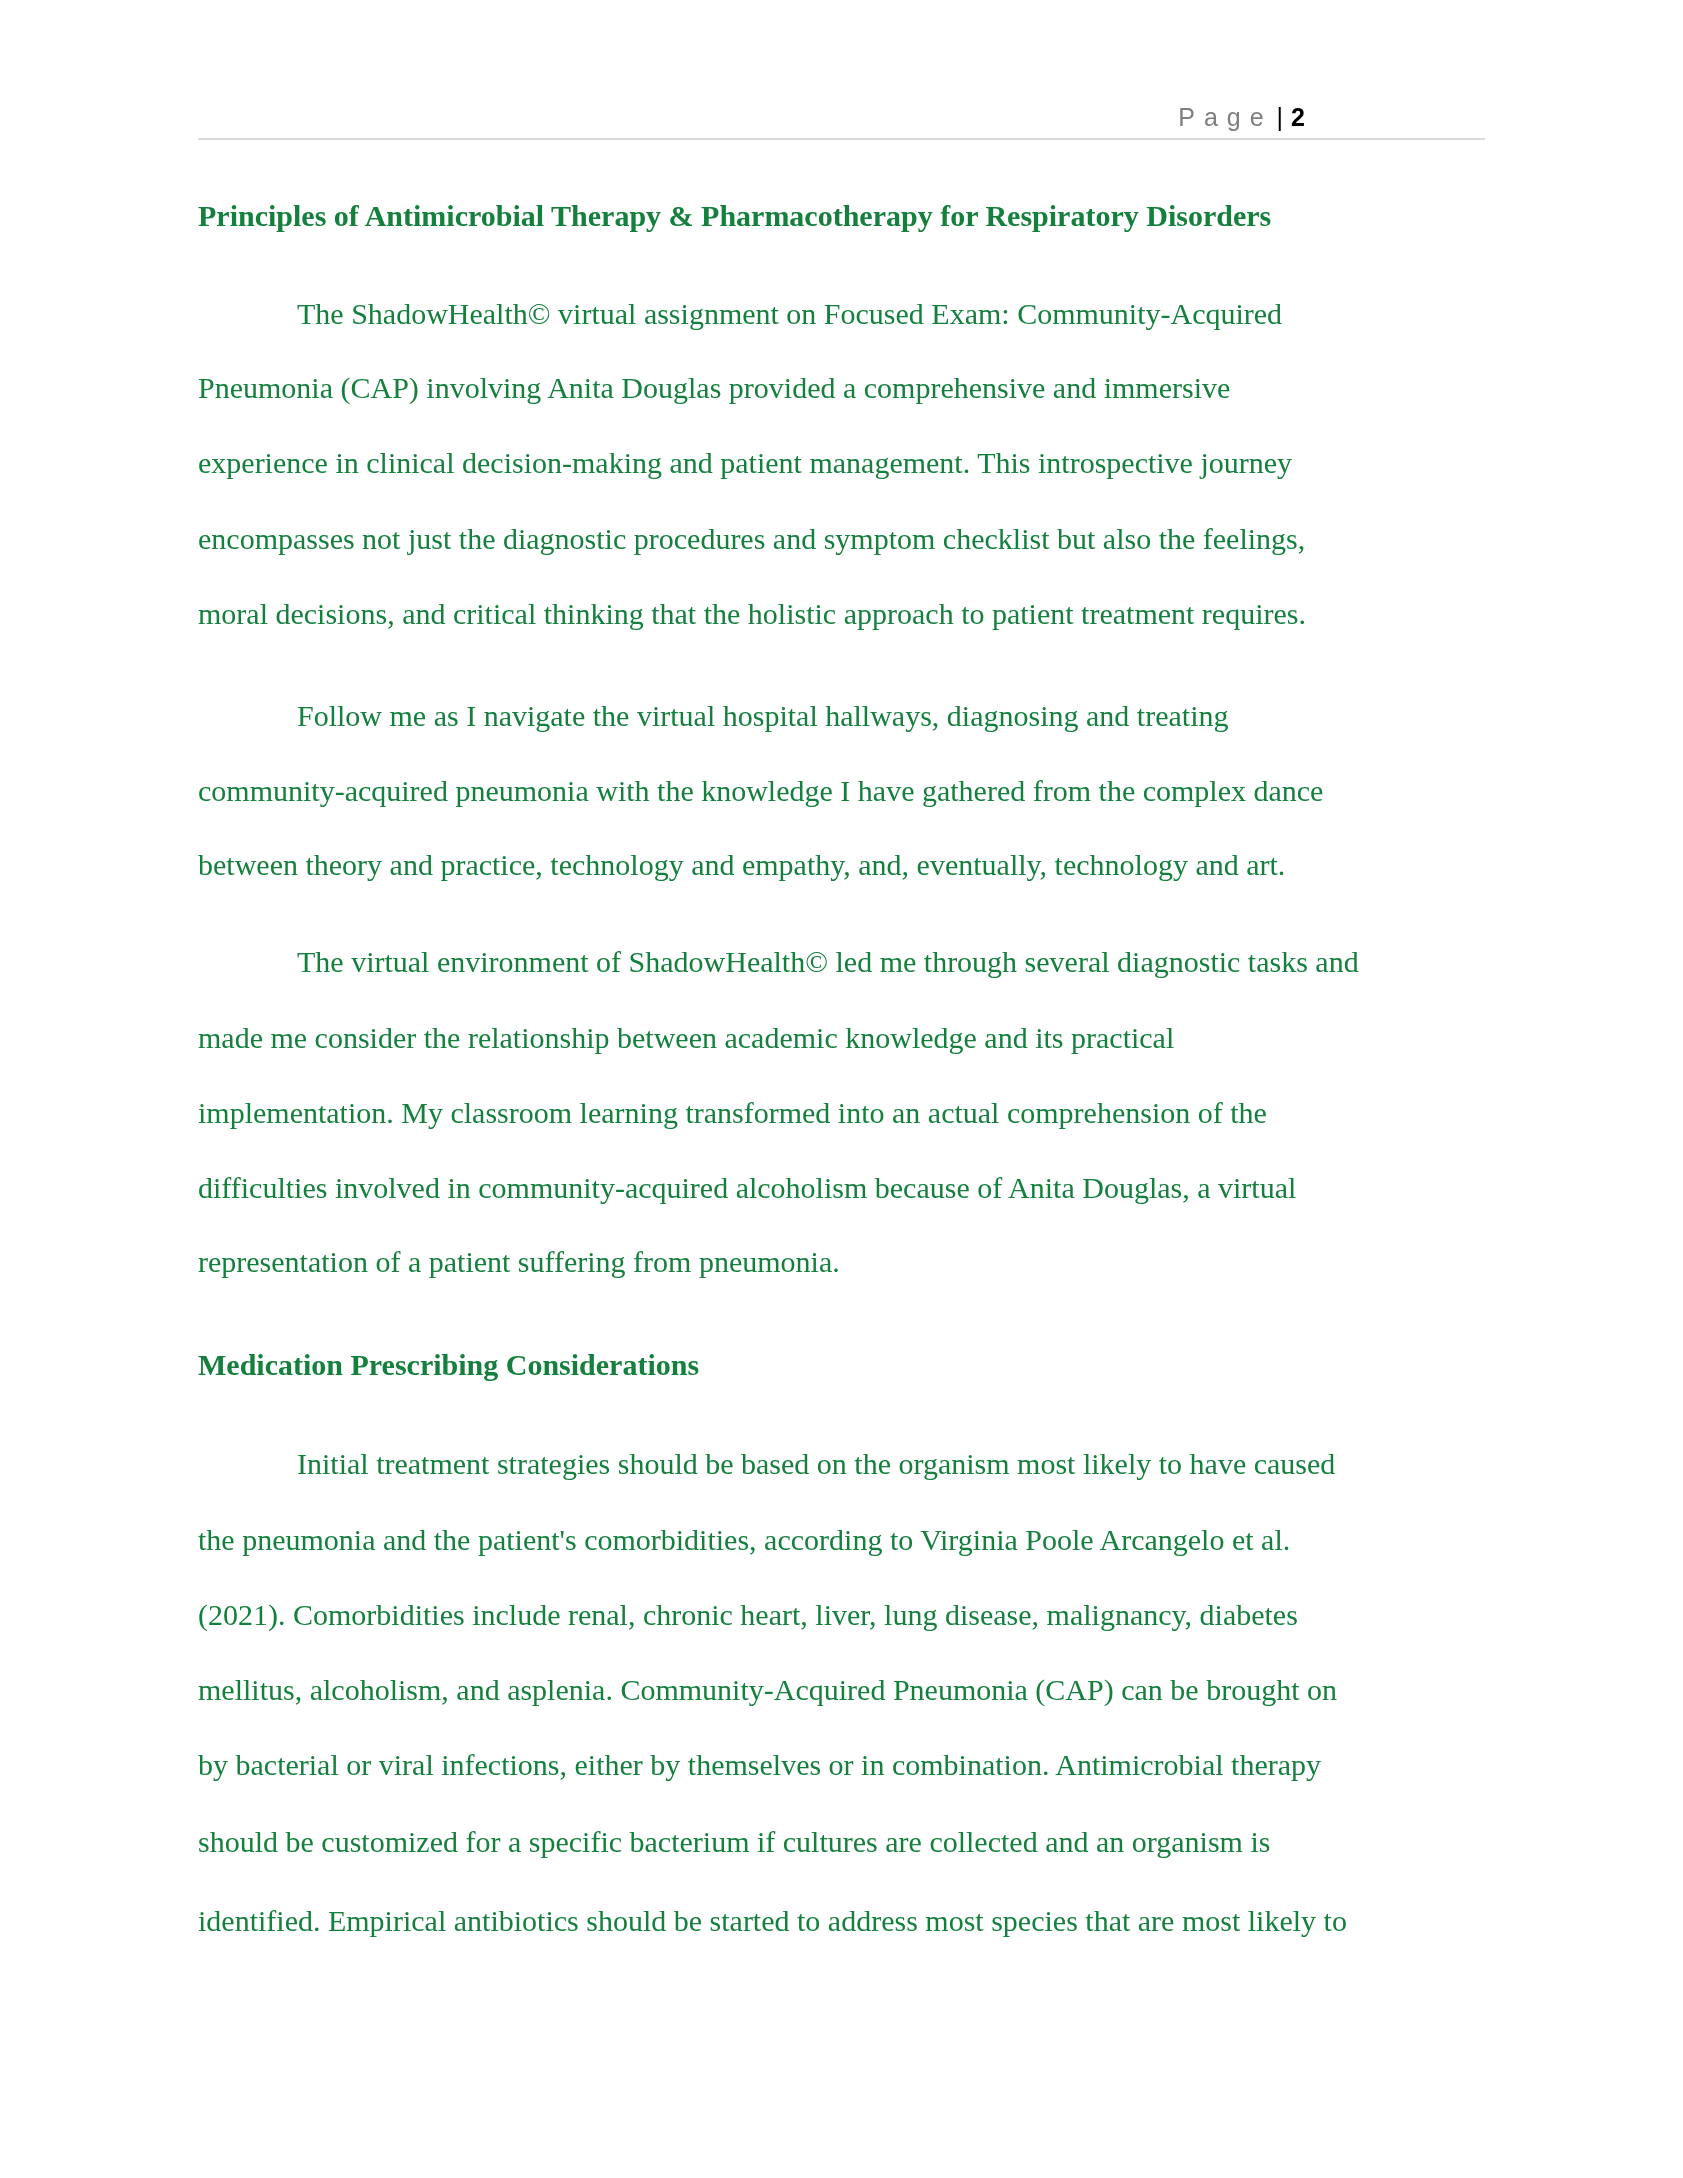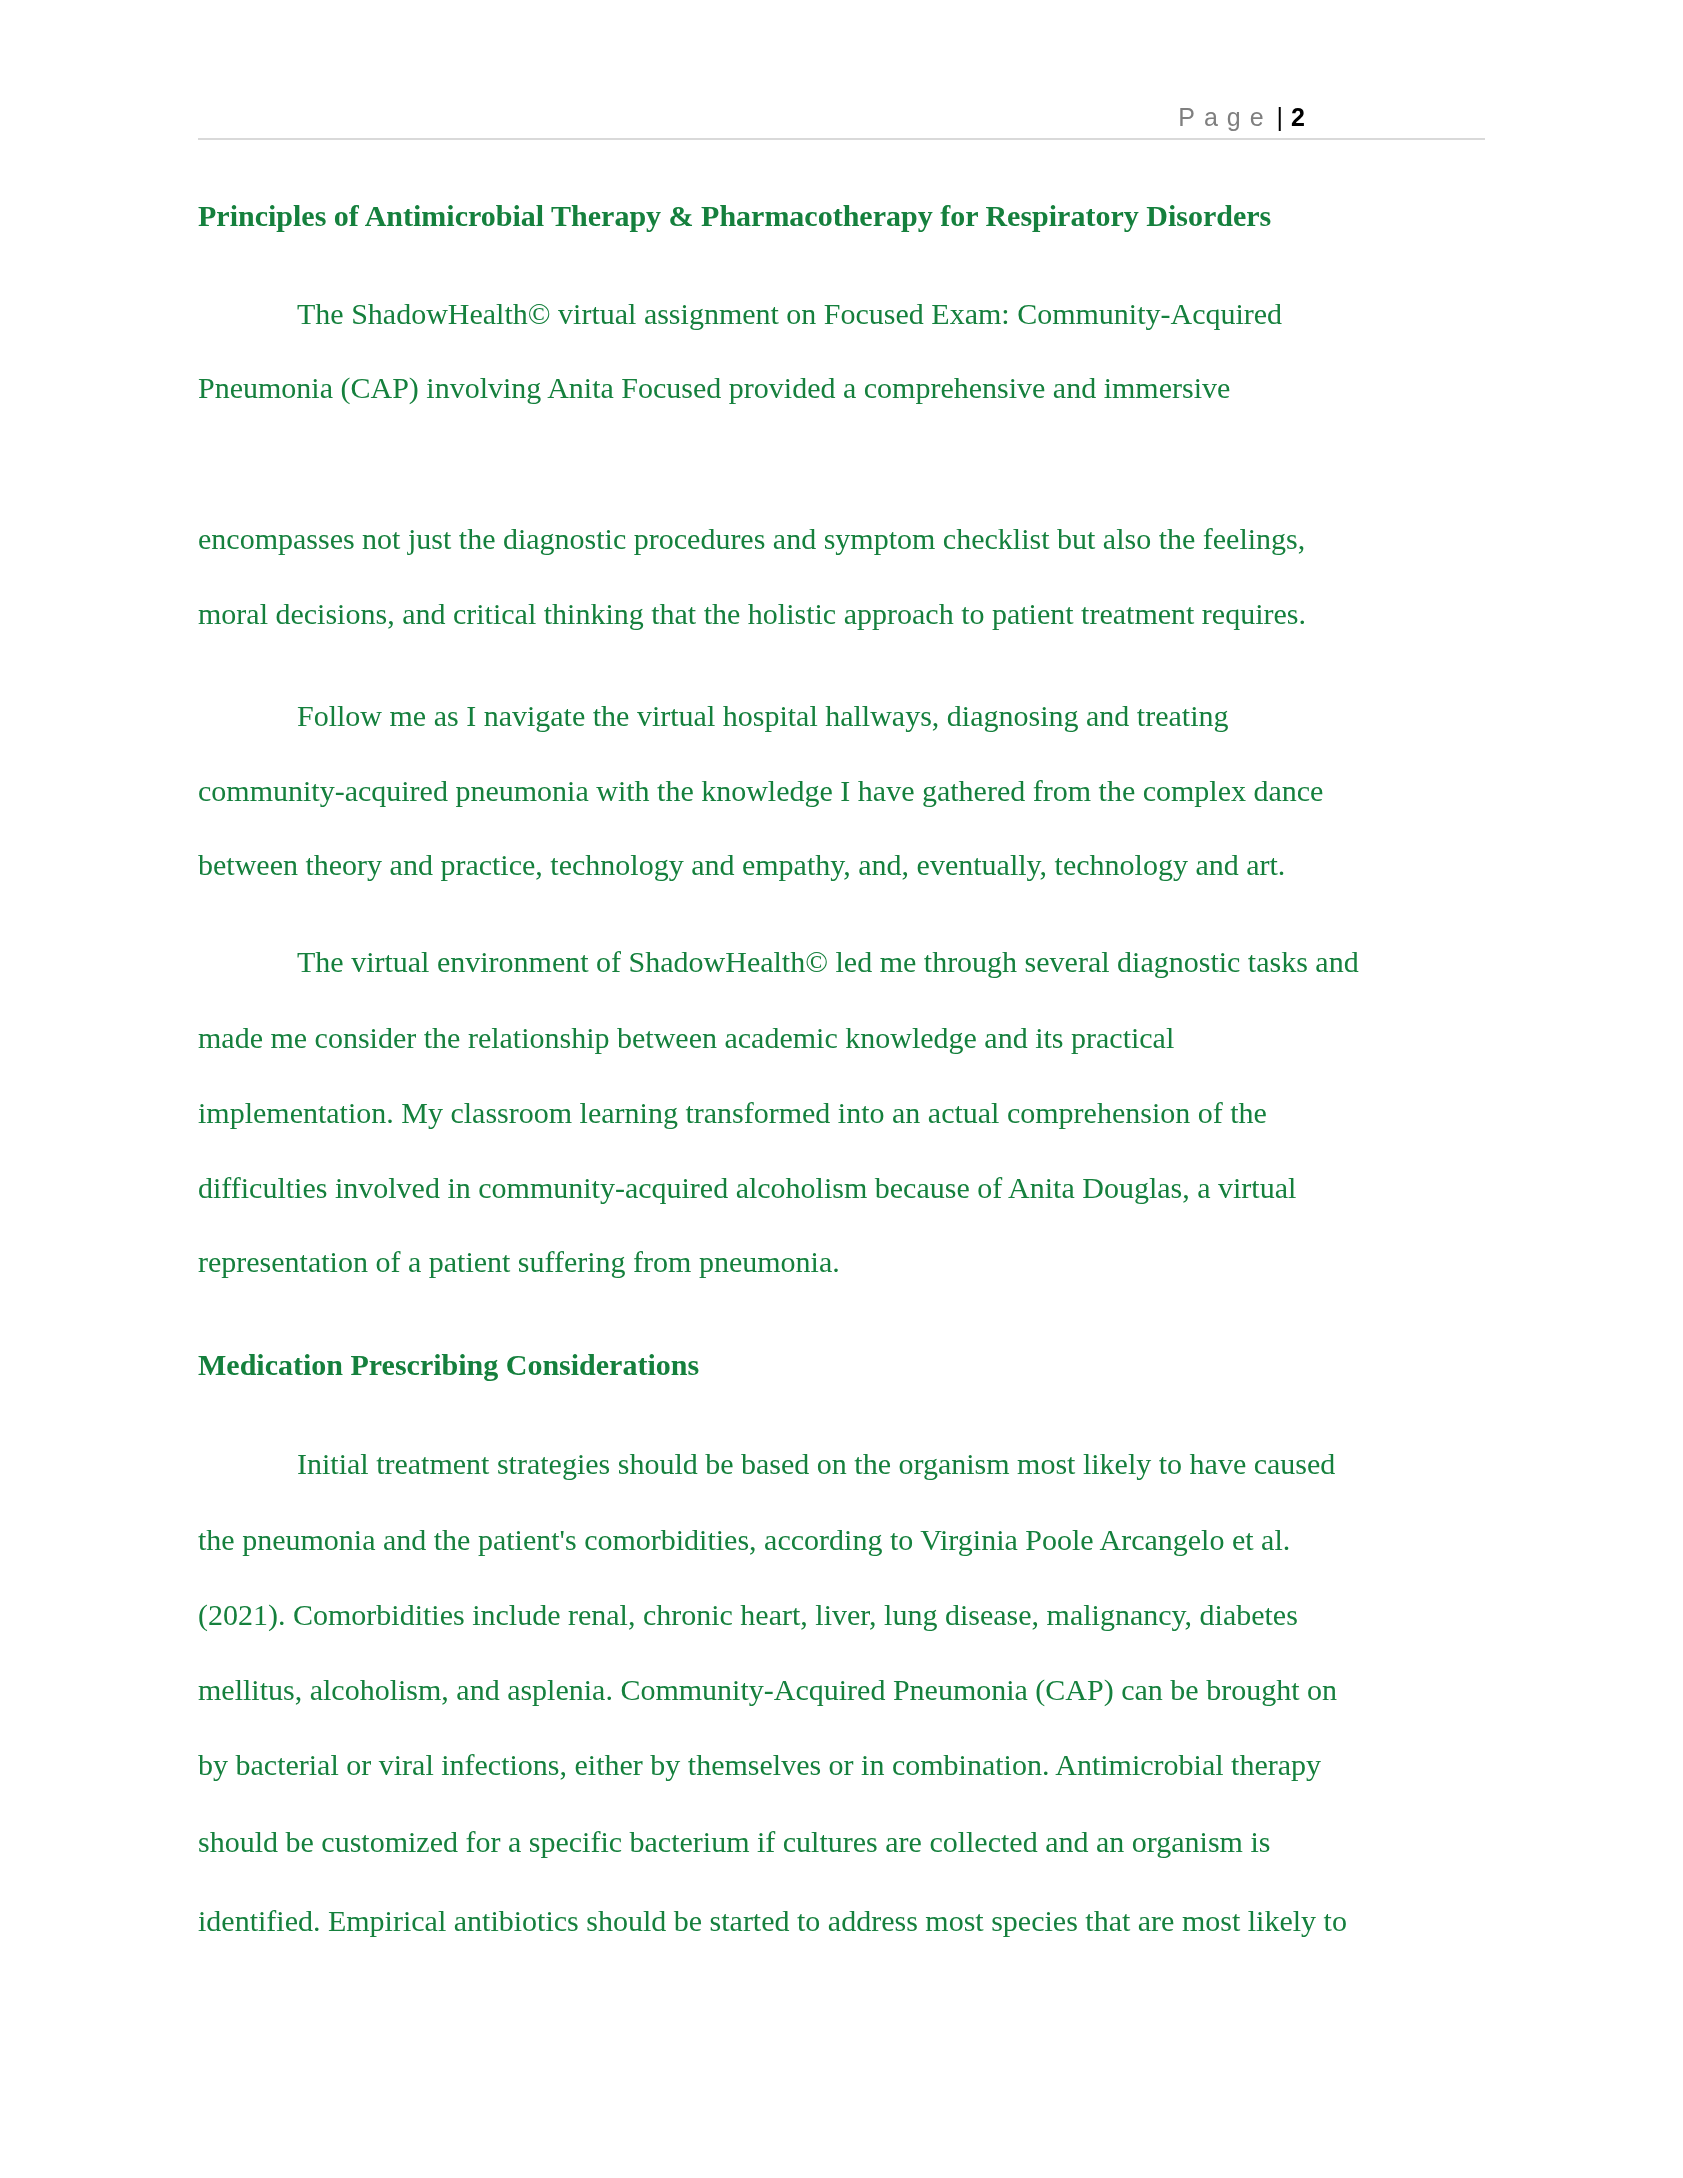--- a/index.html
+++ b/index.html
@@ -74,21 +74,22 @@
   <div class="header">
     <span class="page-word">Page</span>
     <span class="bar">|</span>
     <span class="num">2</span>
   </div>
   <div class="rule"></div>
 
   <div class="line heading" style="top:201px">Principles of Antimicrobial Therapy &amp; Pharmacotherapy for Respiratory Disorders</div>
 
   <div class="line indent" style="top:299px">The ShadowHealth© virtual assignment on Focused Exam: Community-Acquired</div>
-  <div class="line" style="top:373px">Pneumonia (CAP) involving Anita Focused provided a comprehensive and immersive</div>
+  <div class="line" style="top:373px">Pneumonia (CAP) involving Anita Douglas provided a comprehensive and immersive</div>
+  <div class="line" style="top:448px">experience in clinical decision-making and patient management. This introspective journey</div>
   <div class="line" style="top:524px">encompasses not just the diagnostic procedures and symptom checklist but also the feelings,</div>
   <div class="line" style="top:599px">moral decisions, and critical thinking that the holistic approach to patient treatment requires.</div>
 
   <div class="line indent" style="top:701px">Follow me as I navigate the virtual hospital hallways, diagnosing and treating</div>
   <div class="line" style="top:776px">community-acquired pneumonia with the knowledge I have gathered from the complex dance</div>
   <div class="line" style="top:850px">between theory and practice, technology and empathy, and, eventually, technology and art.</div>
 
   <div class="line indent" style="top:947px">The virtual environment of ShadowHealth© led me through several diagnostic tasks and</div>
   <div class="line" style="top:1023px">made me consider the relationship between academic knowledge and its practical</div>
   <div class="line" style="top:1098px">implementation. My classroom learning transformed into an actual comprehension of the</div>

